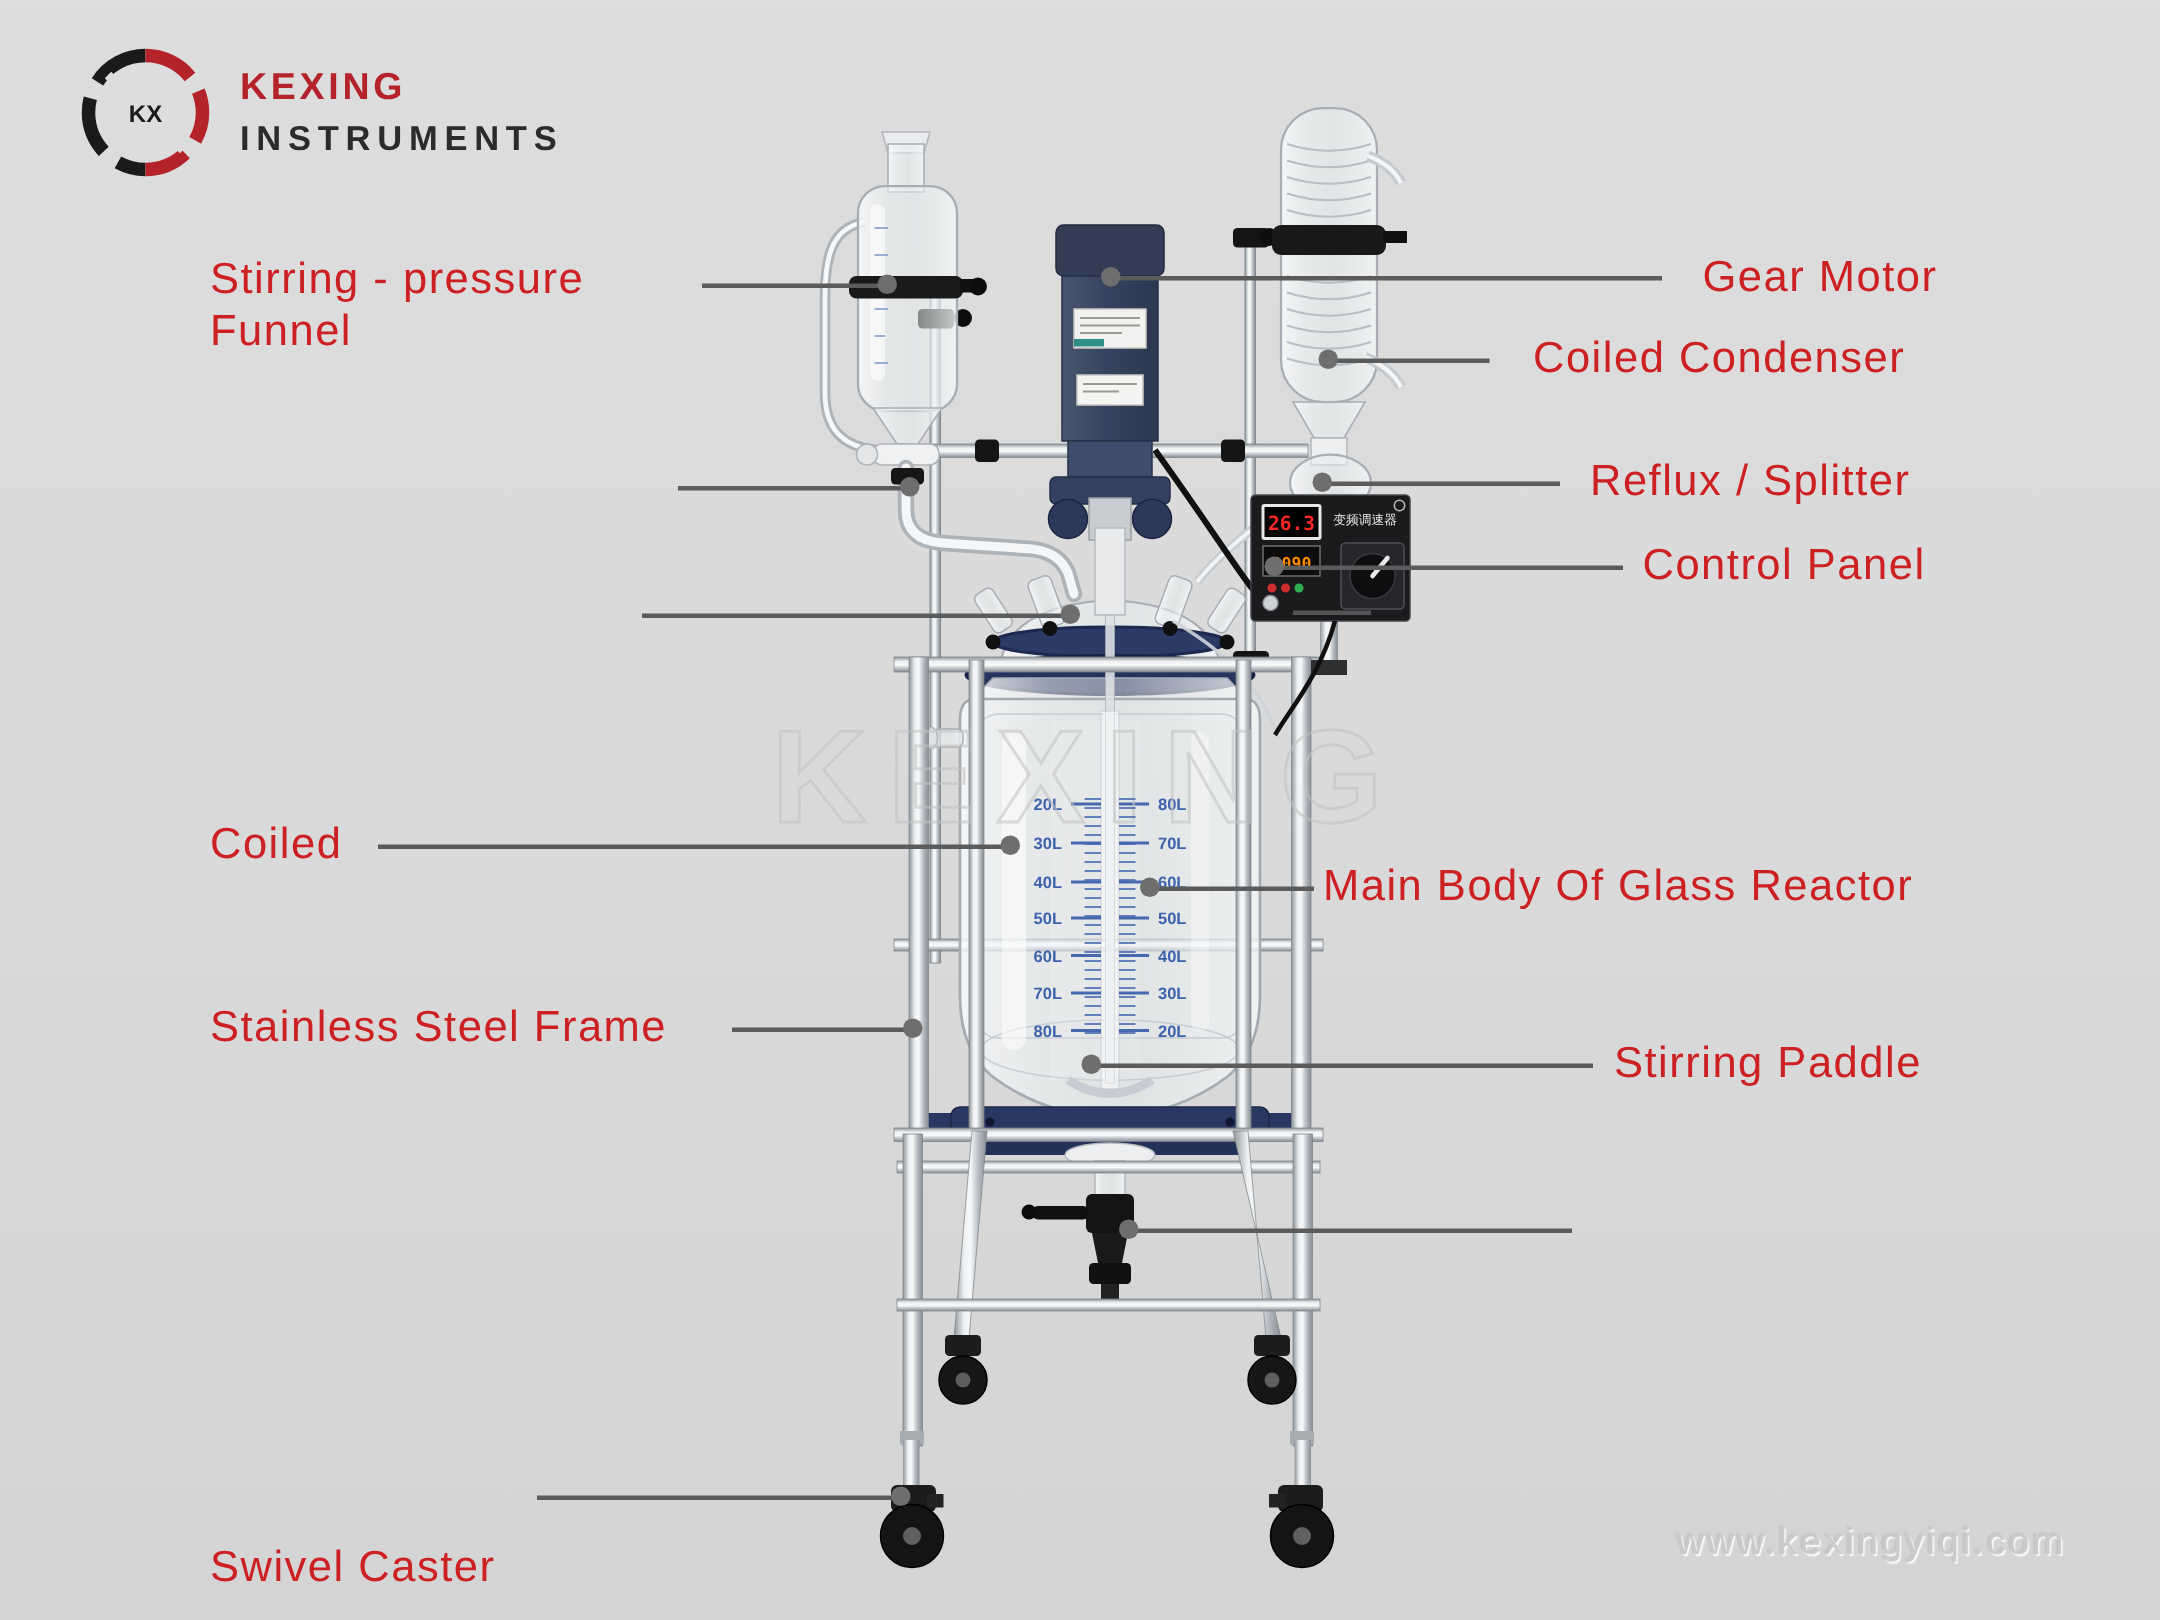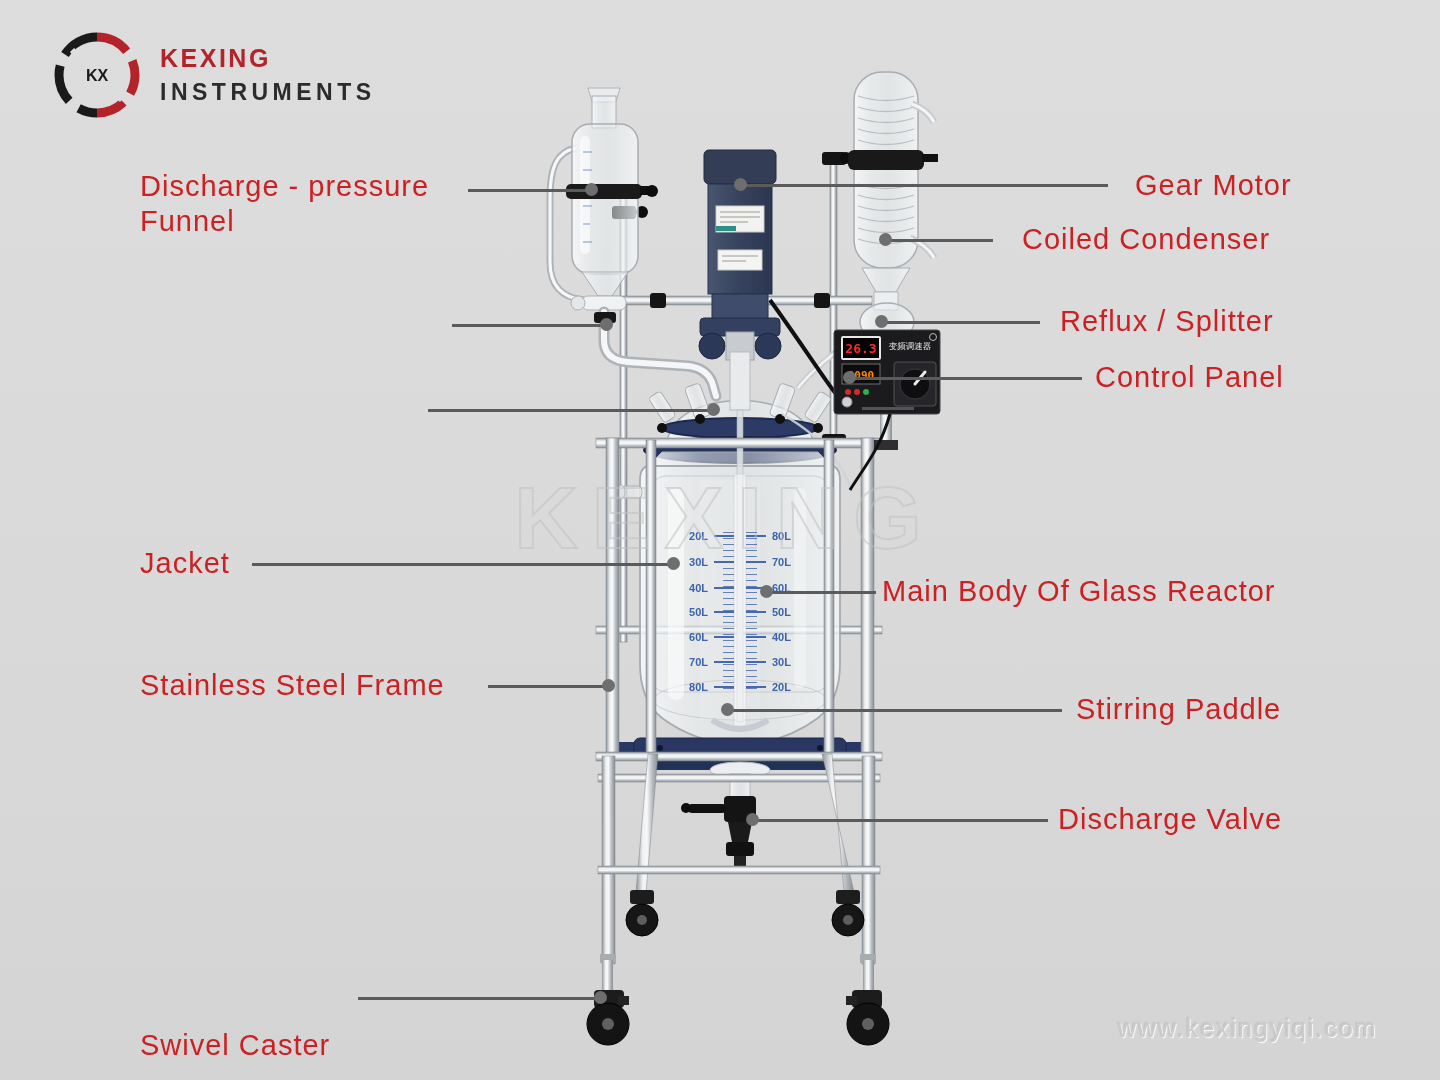--- a/index.html
+++ b/index.html
@@ -307,28 +307,27 @@
   <div class="dot" style="left:875px;top:315px;"></div>
   <div class="line" style="left:850px;top:377px;width:232px;"></div>
   <div class="dot" style="left:843px;top:371px;"></div>
   <div class="line" style="left:767px;top:591px;width:109px;"></div>
   <div class="dot" style="left:760px;top:585px;"></div>
   <div class="line" style="left:728px;top:709px;width:334px;"></div>
   <div class="dot" style="left:721px;top:703px;"></div>
   <div class="line" style="left:753px;top:819px;width:295px;"></div>
   <div class="dot" style="left:746px;top:813px;"></div>
 
-  <div class="lbl" style="left:140px;top:169px;">Discharge - pressure
+  <div class="lbl" style="left:140px;top:169px;">Stirring - pressure
 Funnel</div>
-  <div class="lbl" style="left:140px;top:546px;">Jacket</div>
+  <div class="lbl" style="left:140px;top:546px;">Coiled</div>
   <div class="lbl" style="left:140px;top:668px;">Stainless Steel Frame</div>
   <div class="lbl" style="left:140px;top:1028px;">Swivel Caster</div>
   <div class="lbl" style="left:1135px;top:168px;">Gear Motor</div>
   <div class="lbl" style="left:1022px;top:222px;">Coiled Condenser</div>
   <div class="lbl" style="left:1060px;top:304px;text-align:right;">Reflux / Splitter</div>
   <div class="lbl" style="left:1095px;top:360px;">Control Panel</div>
   <div class="lbl" style="left:882px;top:574px;">Main Body Of Glass Reactor</div>
   <div class="lbl" style="left:1076px;top:692px;">Stirring Paddle</div>
-  <div class="lbl" style="left:1058px;top:802px;">Discharge Valve</div>
 
   <div class="wm-url">www.kexingyiqi.com</div>
 
 </div>
 
 </body></html>

